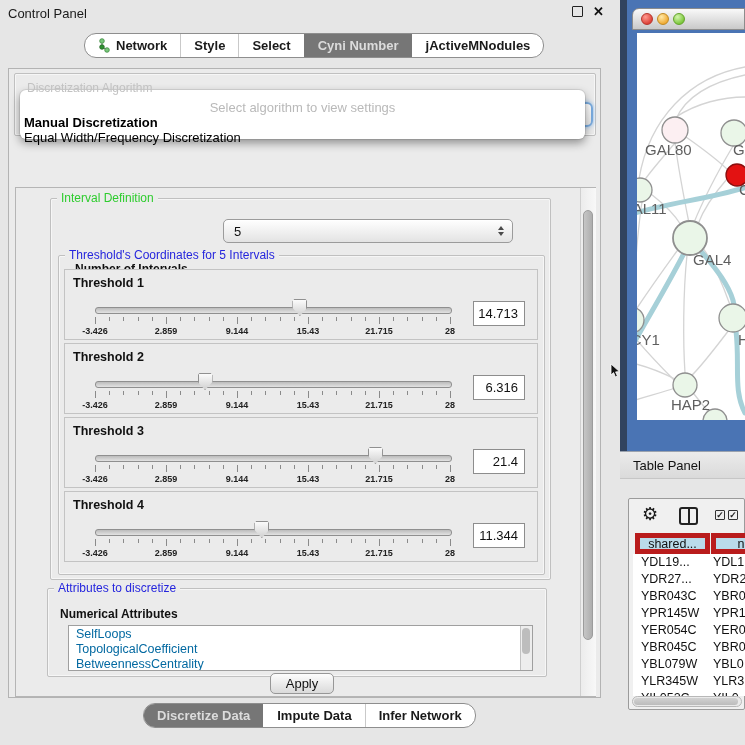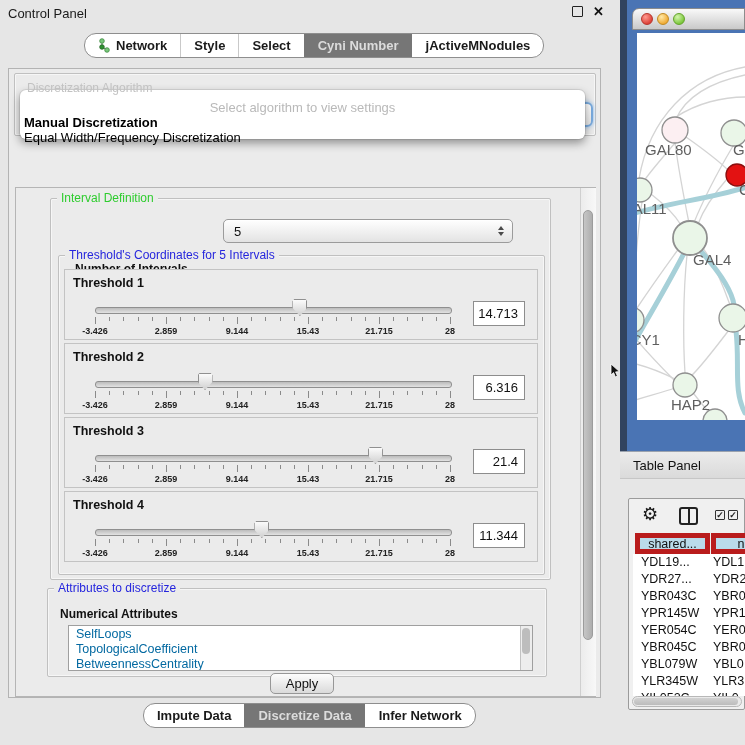--- a/index.html
+++ b/index.html
@@ -349,25 +349,25 @@
 
         <div class="apply">Apply</div>
 
         <div class="vscroll">
           <div class="vthumb"></div>
         </div>
       </div>
     </div>
 
     <div class="tabbar bottom" id="bottomTabs">
-        <div class="tab">
-          <span>Impute Data</span>
-        </div>
         <div class="tab sel">
           <span>Discretize Data</span>
+        </div>
+        <div class="tab">
+          <span>Impute Data</span>
         </div>
         <div class="tab">
           <span>Infer Network</span>
         </div>
       </div>
   </section>
 
   <svg class="cursor" width="11" height="15" viewBox="0 0 11 15">
     <polygon points="1,0 1,11 3.6,8.6 5.4,13 7.4,12.1 5.6,7.9 9.4,7.6" fill="#111" stroke="#fff" stroke-width="0.8"></polygon>
   </svg>

